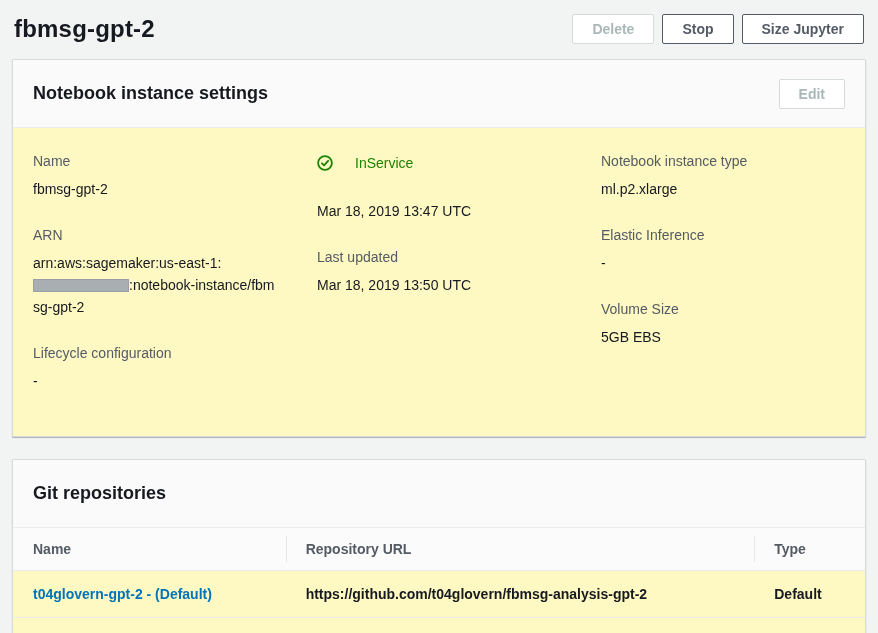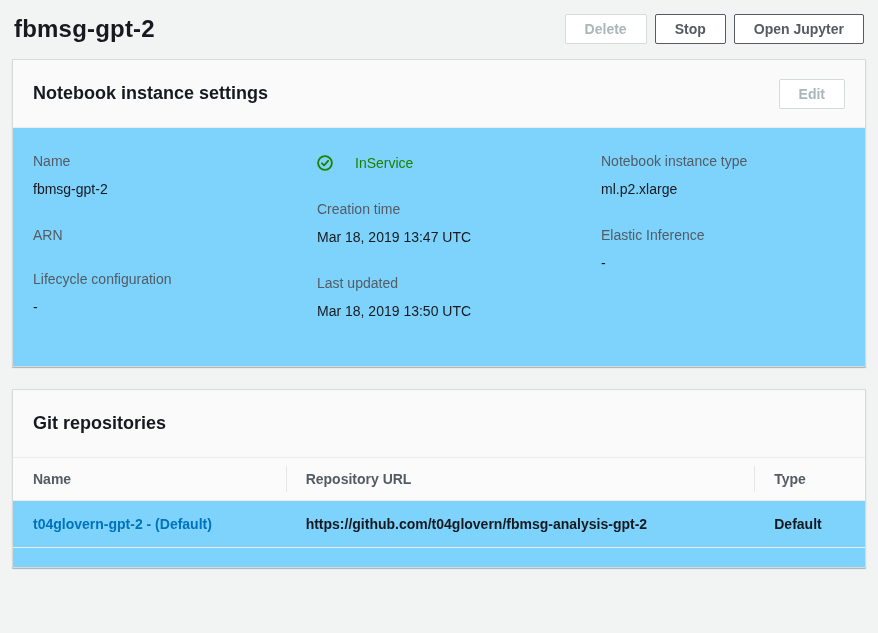--- a/index.html
+++ b/index.html
@@ -46,21 +46,21 @@
     border-color: #d5dbdb;
     cursor: default;
   }
   .btn.highlighted {
     outline: 4px solid #00b5e2;
     outline-offset: 2px;
   }
 
   
   .card {
-    background: #7dd3fc;
+    background: #fef9c3;
     border: 1px solid #d5dbdb;
     border-radius: 1px;
     box-shadow: 0 1px 1px 0 rgba(0, 28, 36, 0.3);
     margin-bottom: 22px;
   }
   .card-header {
     display: flex;
     align-items: center;
     justify-content: space-between;
     background: #fafafa;
@@ -134,75 +134,79 @@
 </head>
 <body>
 
 <div class="page">
 
   <div class="page-header">
     <h1 class="page-title">fbmsg-gpt-2</h1>
     <div class="actions">
       <button class="btn disabled">Delete</button>
       <button class="btn">Stop</button>
-      <button class="btn">Open Jupyter</button>
+      <button class="btn">Size Jupyter</button>
     </div>
   </div>
 
   <section class="card">
     <div class="card-header">
       <h2 class="card-title">Notebook instance settings</h2>
       <button class="btn disabled">Edit</button>
     </div>
     <div class="settings-body">
 
       <div class="fcol">
         <div class="field">
           <div class="field-label">Name</div>
           <div class="field-value">fbmsg-gpt-2</div>
         </div>
         <div class="field">
           <div class="field-label">ARN</div>
+          <div class="field-value arn"><span>arn:aws:sagemaker:us-east-1:</span><span class="redacted-block"></span><span>:notebook-instance/fbmsg-gpt-2</span></div>
         </div>
         <div class="field">
           <div class="field-label">Lifecycle configuration</div>
           <div class="field-value">-</div>
         </div>
       </div>
 
       <div class="fcol">
         <div class="field">
           <div class="field-value status-value">
             <span>
               <svg width="16" height="16" viewBox="0 0 16 16">
                 <circle cx="8" cy="8" r="6.9" fill="none" stroke="#1d8102" stroke-width="1.8"></circle>
                 <path d="M4.9 8.3 L7.1 10.4 L11.1 5.8" fill="none" stroke="#1d8102" stroke-width="1.8" stroke-linecap="round" stroke-linejoin="round"></path>
               </svg>
             </span>
             <span>InService</span>
           </div>
         </div>
         <div class="field">
-          <div class="field-label">Creation time</div>
           <div class="field-value">Mar 18, 2019 13:47 UTC</div>
         </div>
         <div class="field">
           <div class="field-label">Last updated</div>
           <div class="field-value">Mar 18, 2019 13:50 UTC</div>
         </div>
       </div>
 
       <div class="fcol">
         <div class="field">
           <div class="field-label">Notebook instance type</div>
           <div class="field-value">ml.p2.xlarge</div>
         </div>
         <div class="field">
           <div class="field-label">Elastic Inference</div>
           <div class="field-value">-</div>
+        </div>
+        <div class="field">
+          <div class="field-label">Volume Size</div>
+          <div class="field-value">5GB EBS</div>
         </div>
       </div>
 
     </div>
   </section>
 
   <section class="card">
     <div class="card-header">
       <h2 class="card-title">Git repositories</h2>
     </div>

